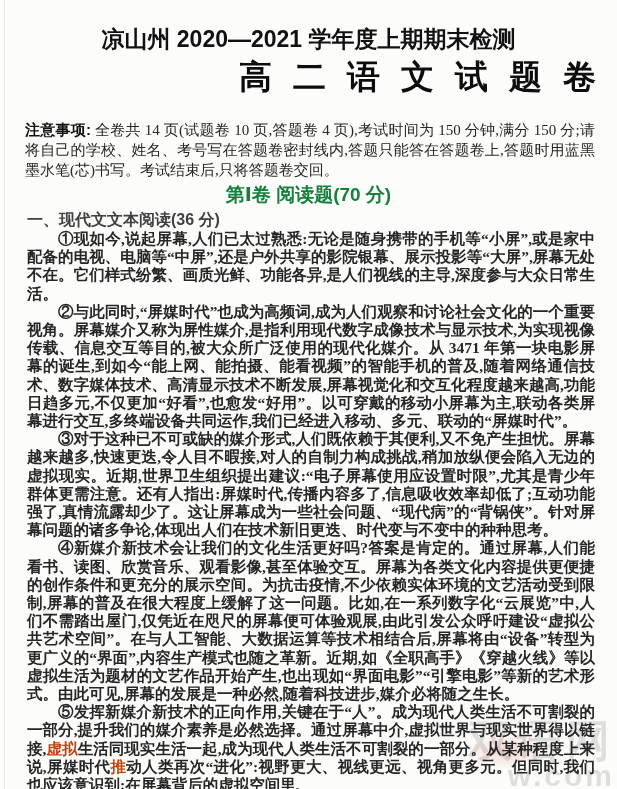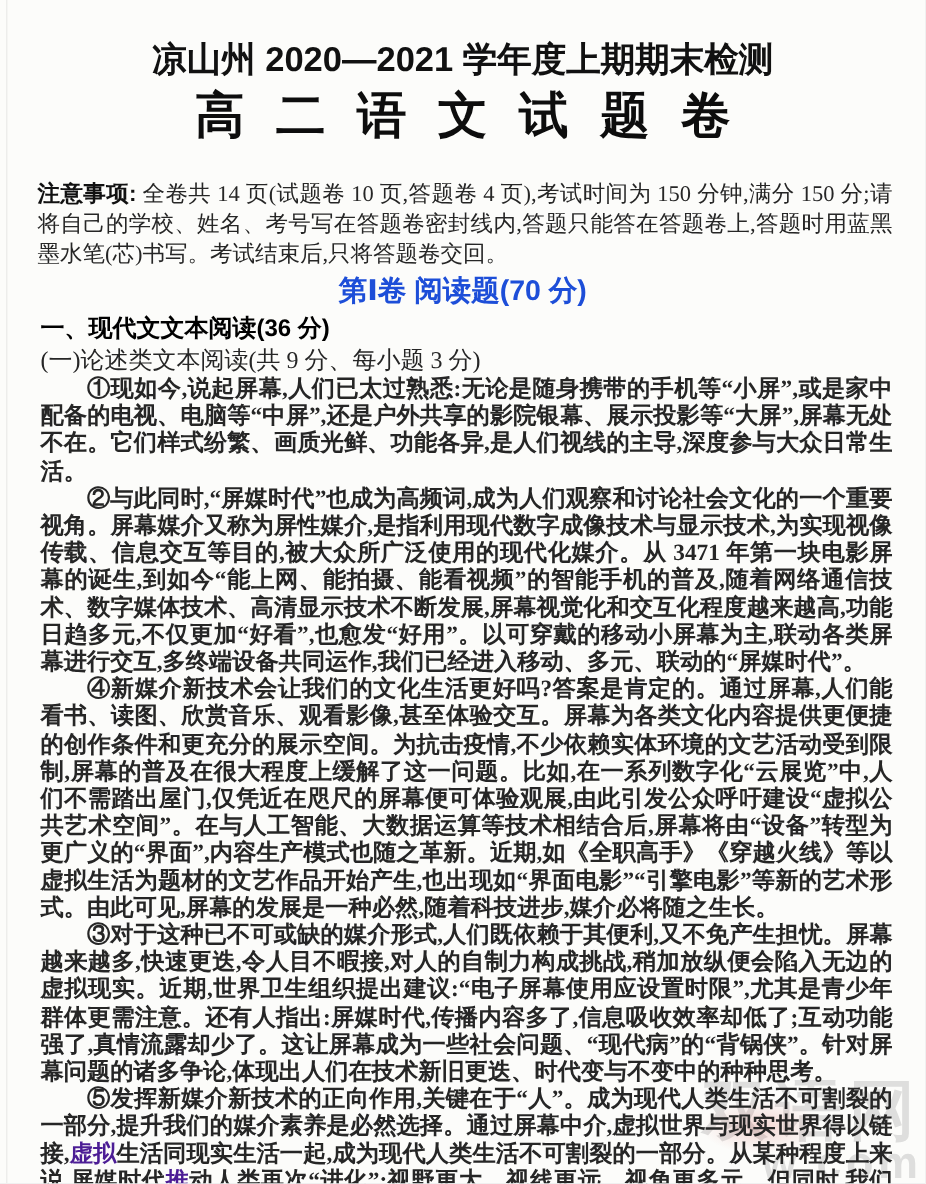--- a/index.html
+++ b/index.html
@@ -17,62 +17,62 @@
     background:rgba(0,0,0,0.06);
   }
   .h1{
     margin:24px 0 0;
     text-align:center;
     font-family:"Liberation Sans","DejaVu Sans",sans-serif;
     font-weight:bold; font-size:23px; line-height:30px; color:#111;
   }
   .h2{
     margin:2px 0 16px;
-    text-align:center;
+    text-align:right;
     font-family:"Liberation Sans","DejaVu Sans",sans-serif;
     font-weight:bold; font-size:33px; line-height:42px; color:#0d0d0d;
     letter-spacing:21px; text-indent:21px;
   }
   .notice{
     margin:22px 22px 0 25px;
     font-size:15px; line-height:20px;
     text-align:justify;
   }
   .notice b{
     font-family:"Liberation Sans","DejaVu Sans",sans-serif;
     font-weight:bold; color:#111;
   }
   .part{
     margin:3px 0 0;
     text-align:center;
     font-family:"Liberation Sans","DejaVu Sans",sans-serif;
-    font-weight:bold; font-size:19px; line-height:24px; color:#1d4ed8;
+    font-weight:bold; font-size:19px; line-height:24px; color:#15803d;
   }
   .sec{
     margin:2px 22px 0 27px;
     font-family:"Liberation Sans","DejaVu Sans",sans-serif;
-    font-weight:bold; font-size:16px; line-height:21px; color:#000000;
+    font-weight:bold; font-size:16px; line-height:21px; color:#404040;
   }
   .sub{
     margin:0 22px 0 27px;
     font-size:16px; line-height:21px;
   }
   .ins{
     margin:0 22px 0 27px;
     font-size:15.5px; line-height:21px;
     text-indent:2em;
   }
   .para{
     margin:0 22px 0 27px;
     font-size:15.5px; line-height:18.2px;
     text-indent:2em;
     text-align:justify;
     font-weight:bold;
   }
-  .red{ color:#4c1d95; }
+  .red{ color:#c2410c; }
   .wm{
     position:absolute; z-index:-1; right:2px; bottom:-2px;
     text-align:right; line-height:1;
     color:#777; opacity:0.22;
     font-family:"Liberation Sans","DejaVu Sans",sans-serif;
     font-weight:bold;
     pointer-events:none;
   }
   .wm-cn{ font-size:44px; letter-spacing:5px; }
   .wm-com{ font-size:30px; letter-spacing:3px; margin-top:-2px; }
@@ -91,30 +91,29 @@
   <div class="h1">凉山州 2020—2021 学年度上期期末检测</div>
 
   <div class="h2">高二语文试题卷</div>
 
   <p class="notice"><b>注意事项:</b> <span>全卷共 14 页(试题卷 10 页,答题卷 4 页),考试时间为 150 分钟,满分 150 分;请将自己的学校、姓名、考号写在答题卷密封线内,答题只能答在答题卷上,答题时用蓝黑墨水笔(芯)书写。考试结束后,只将答题卷交回。</span></p>
 
   <div class="part">第Ⅰ卷 阅读题(70 分)</div>
 
   <div class="sec">一、现代文文本阅读(36 分)</div>
 
-  <div class="sub">(一)论述类文本阅读(共 9 分、每小题 3 分)</div>
 
 
   <p class="para">①现如今,说起屏幕,人们已太过熟悉:无论是随身携带的手机等“小屏”,或是家中配备的电视、电脑等“中屏”,还是户外共享的影院银幕、展示投影等“大屏”,屏幕无处不在。它们样式纷繁、画质光鲜、功能各异,是人们视线的主导,深度参与大众日常生活。</p>
 
   <p class="para">②与此同时,“屏媒时代”也成为高频词,成为人们观察和讨论社会文化的一个重要视角。屏幕媒介又称为屏性媒介,是指利用现代数字成像技术与显示技术,为实现视像传载、信息交互等目的,被大众所广泛使用的现代化媒介。从 3471 年第一块电影屏幕的诞生,到如今“能上网、能拍摄、能看视频”的智能手机的普及,随着网络通信技术、数字媒体技术、高清显示技术不断发展,屏幕视觉化和交互化程度越来越高,功能日趋多元,不仅更加“好看”,也愈发“好用”。以可穿戴的移动小屏幕为主,联动各类屏幕进行交互,多终端设备共同运作,我们已经进入移动、多元、联动的“屏媒时代”。</p>
 
+  <p class="para">③对于这种已不可或缺的媒介形式,人们既依赖于其便利,又不免产生担忧。屏幕越来越多,快速更迭,令人目不暇接,对人的自制力构成挑战,稍加放纵便会陷入无边的虚拟现实。近期,世界卫生组织提出建议:“电子屏幕使用应设置时限”,尤其是青少年群体更需注意。还有人指出:屏媒时代,传播内容多了,信息吸收效率却低了;互动功能强了,真情流露却少了。这让屏幕成为一些社会问题、“现代病”的“背锅侠”。针对屏幕问题的诸多争论,体现出人们在技术新旧更迭、时代变与不变中的种种思考。</p>
+
   <p class="para">④新媒介新技术会让我们的文化生活更好吗?答案是肯定的。通过屏幕,人们能看书、读图、欣赏音乐、观看影像,甚至体验交互。屏幕为各类文化内容提供更便捷的创作条件和更充分的展示空间。为抗击疫情,不少依赖实体环境的文艺活动受到限制,屏幕的普及在很大程度上缓解了这一问题。比如,在一系列数字化“云展览”中,人们不需踏出屋门,仅凭近在咫尺的屏幕便可体验观展,由此引发公众呼吁建设“虚拟公共艺术空间”。在与人工智能、大数据运算等技术相结合后,屏幕将由“设备”转型为更广义的“界面”,内容生产模式也随之革新。近期,如《全职高手》《穿越火线》等以虚拟生活为题材的文艺作品开始产生,也出现如“界面电影”“引擎电影”等新的艺术形式。由此可见,屏幕的发展是一种必然,随着科技进步,媒介必将随之生长。</p>
-
-  <p class="para">③对于这种已不可或缺的媒介形式,人们既依赖于其便利,又不免产生担忧。屏幕越来越多,快速更迭,令人目不暇接,对人的自制力构成挑战,稍加放纵便会陷入无边的虚拟现实。近期,世界卫生组织提出建议:“电子屏幕使用应设置时限”,尤其是青少年群体更需注意。还有人指出:屏媒时代,传播内容多了,信息吸收效率却低了;互动功能强了,真情流露却少了。这让屏幕成为一些社会问题、“现代病”的“背锅侠”。针对屏幕问题的诸多争论,体现出人们在技术新旧更迭、时代变与不变中的种种思考。</p>
 
   <p class="para"><span>⑤发挥新媒介新技术的正向作用,关键在于“人”。成为现代人类生活不可割裂的一部分,提升我们的媒介素养是必然选择。通过屏幕中介,虚拟世界与现实世界得以链接,</span><span class="red">虚拟</span><span>生活同现实生活一起,成为现代人类生活不可割裂的一部分。从某种程度上来说,屏媒时代</span><span class="red">推</span><span>动人类再次“进化”:视野更大、视线更远、视角更多元。但同时,我们也应该意识到:在屏幕背后的虚拟空间里,</span></p>
 
   <div class="wm">
     <div class="wm-cn">双语网</div>
     <div class="wm-com">w.com</div>
   </div>
 
   <div class="red-blob"></div>
 

